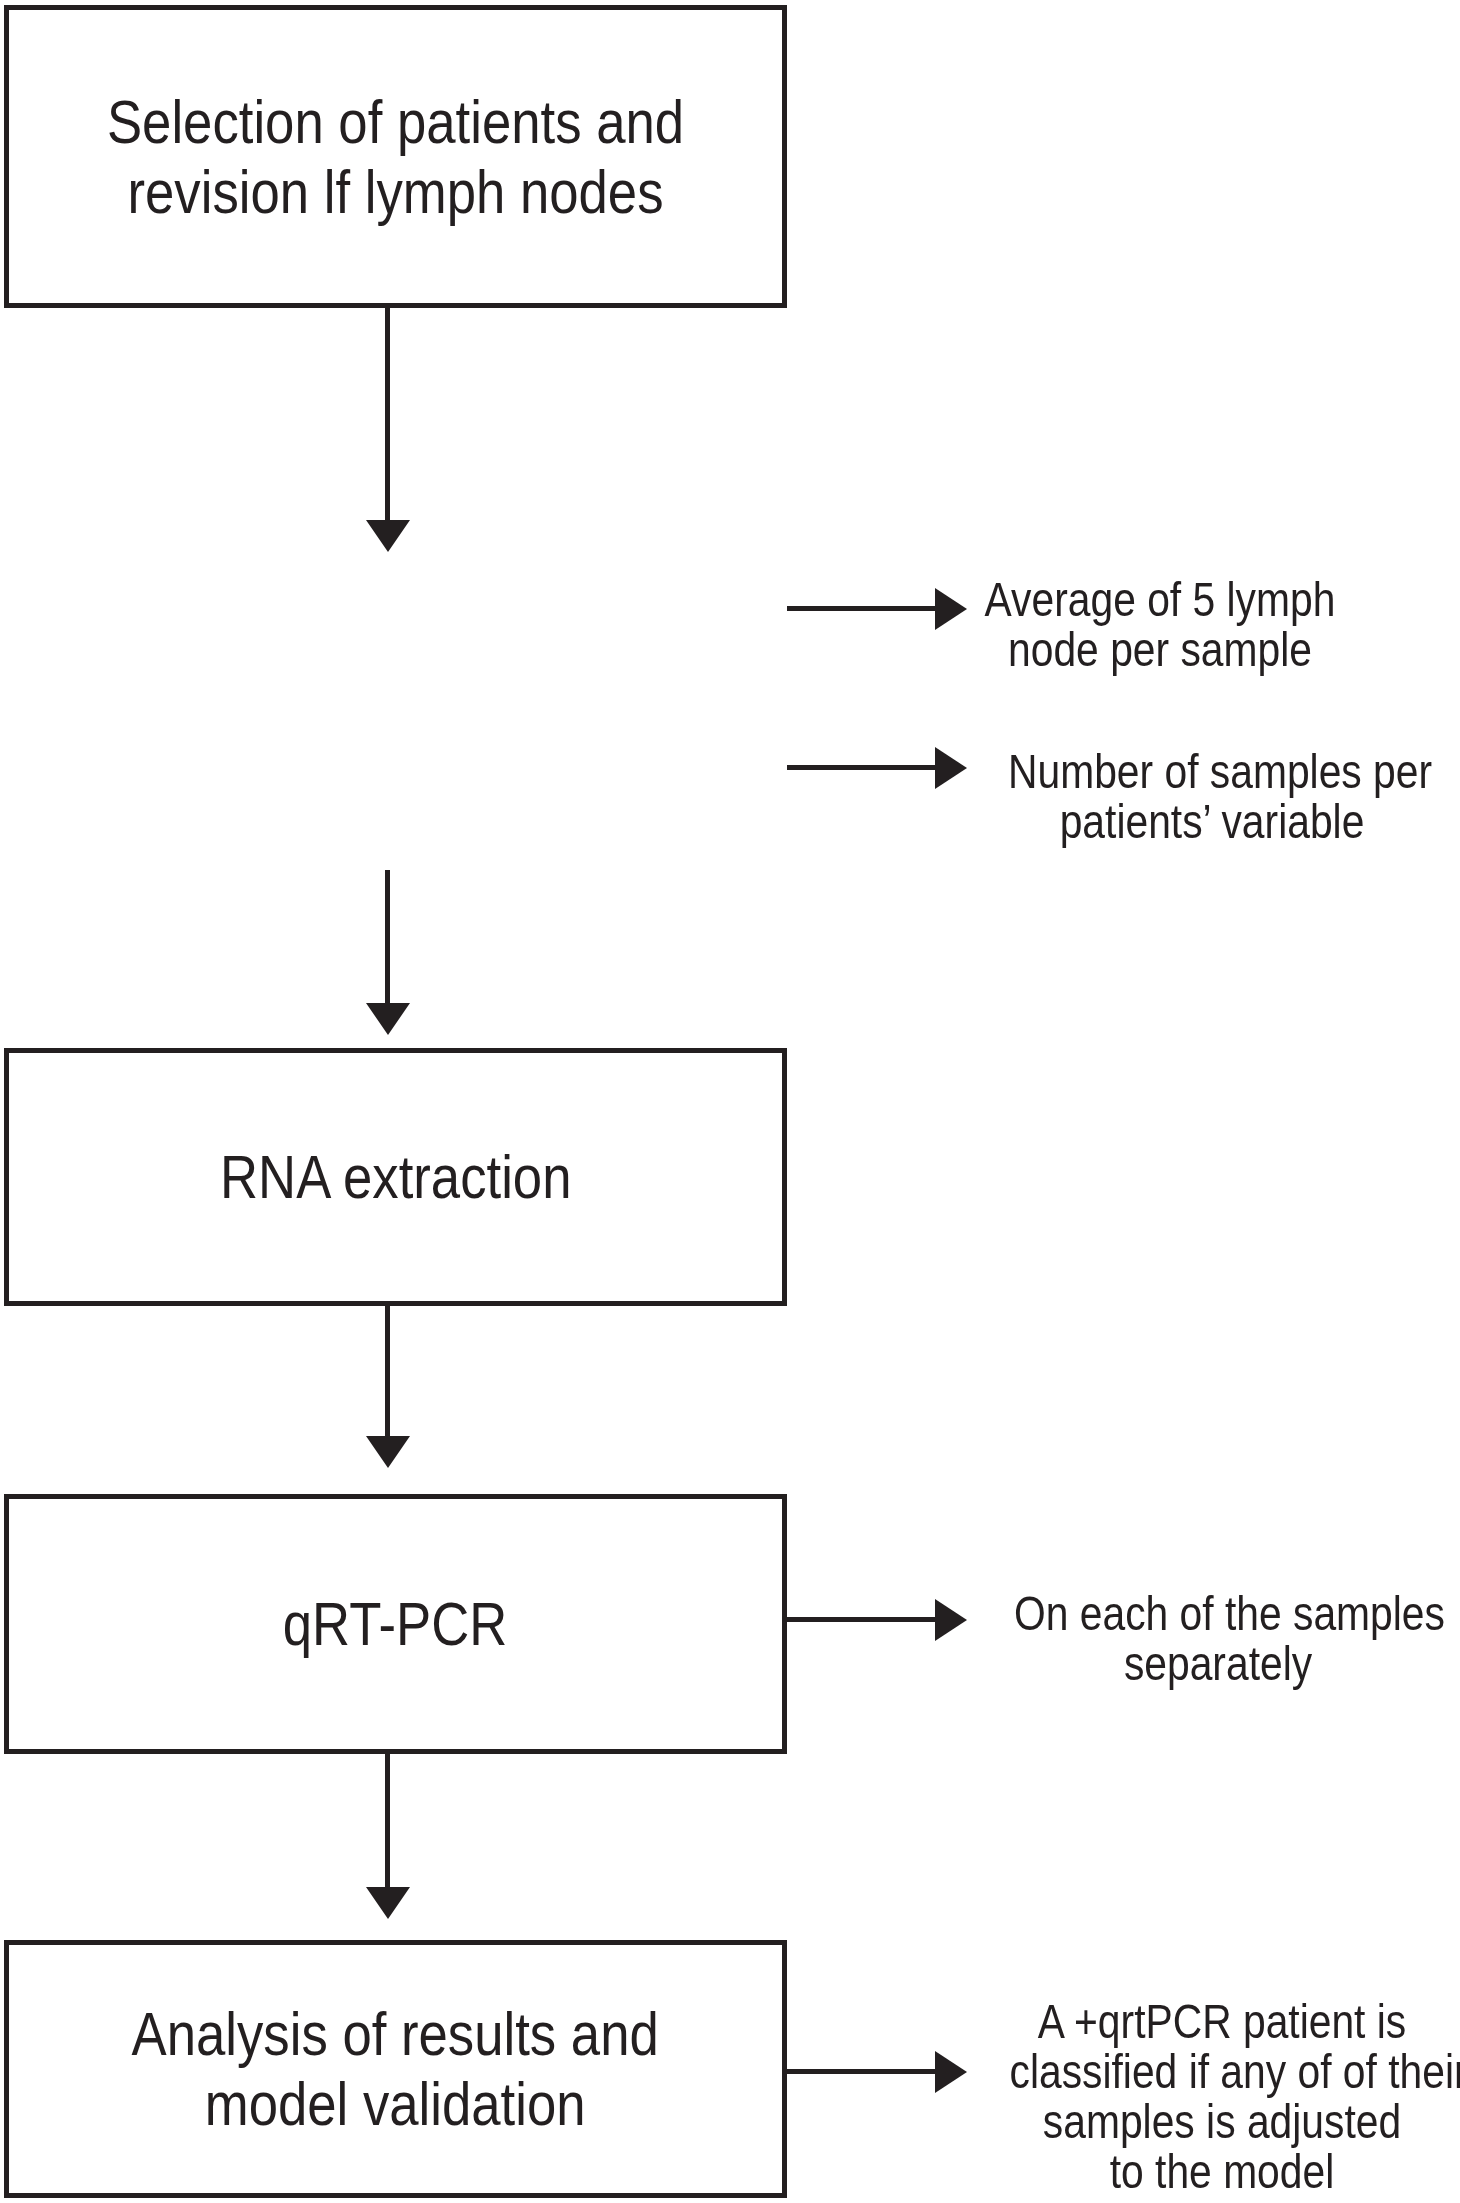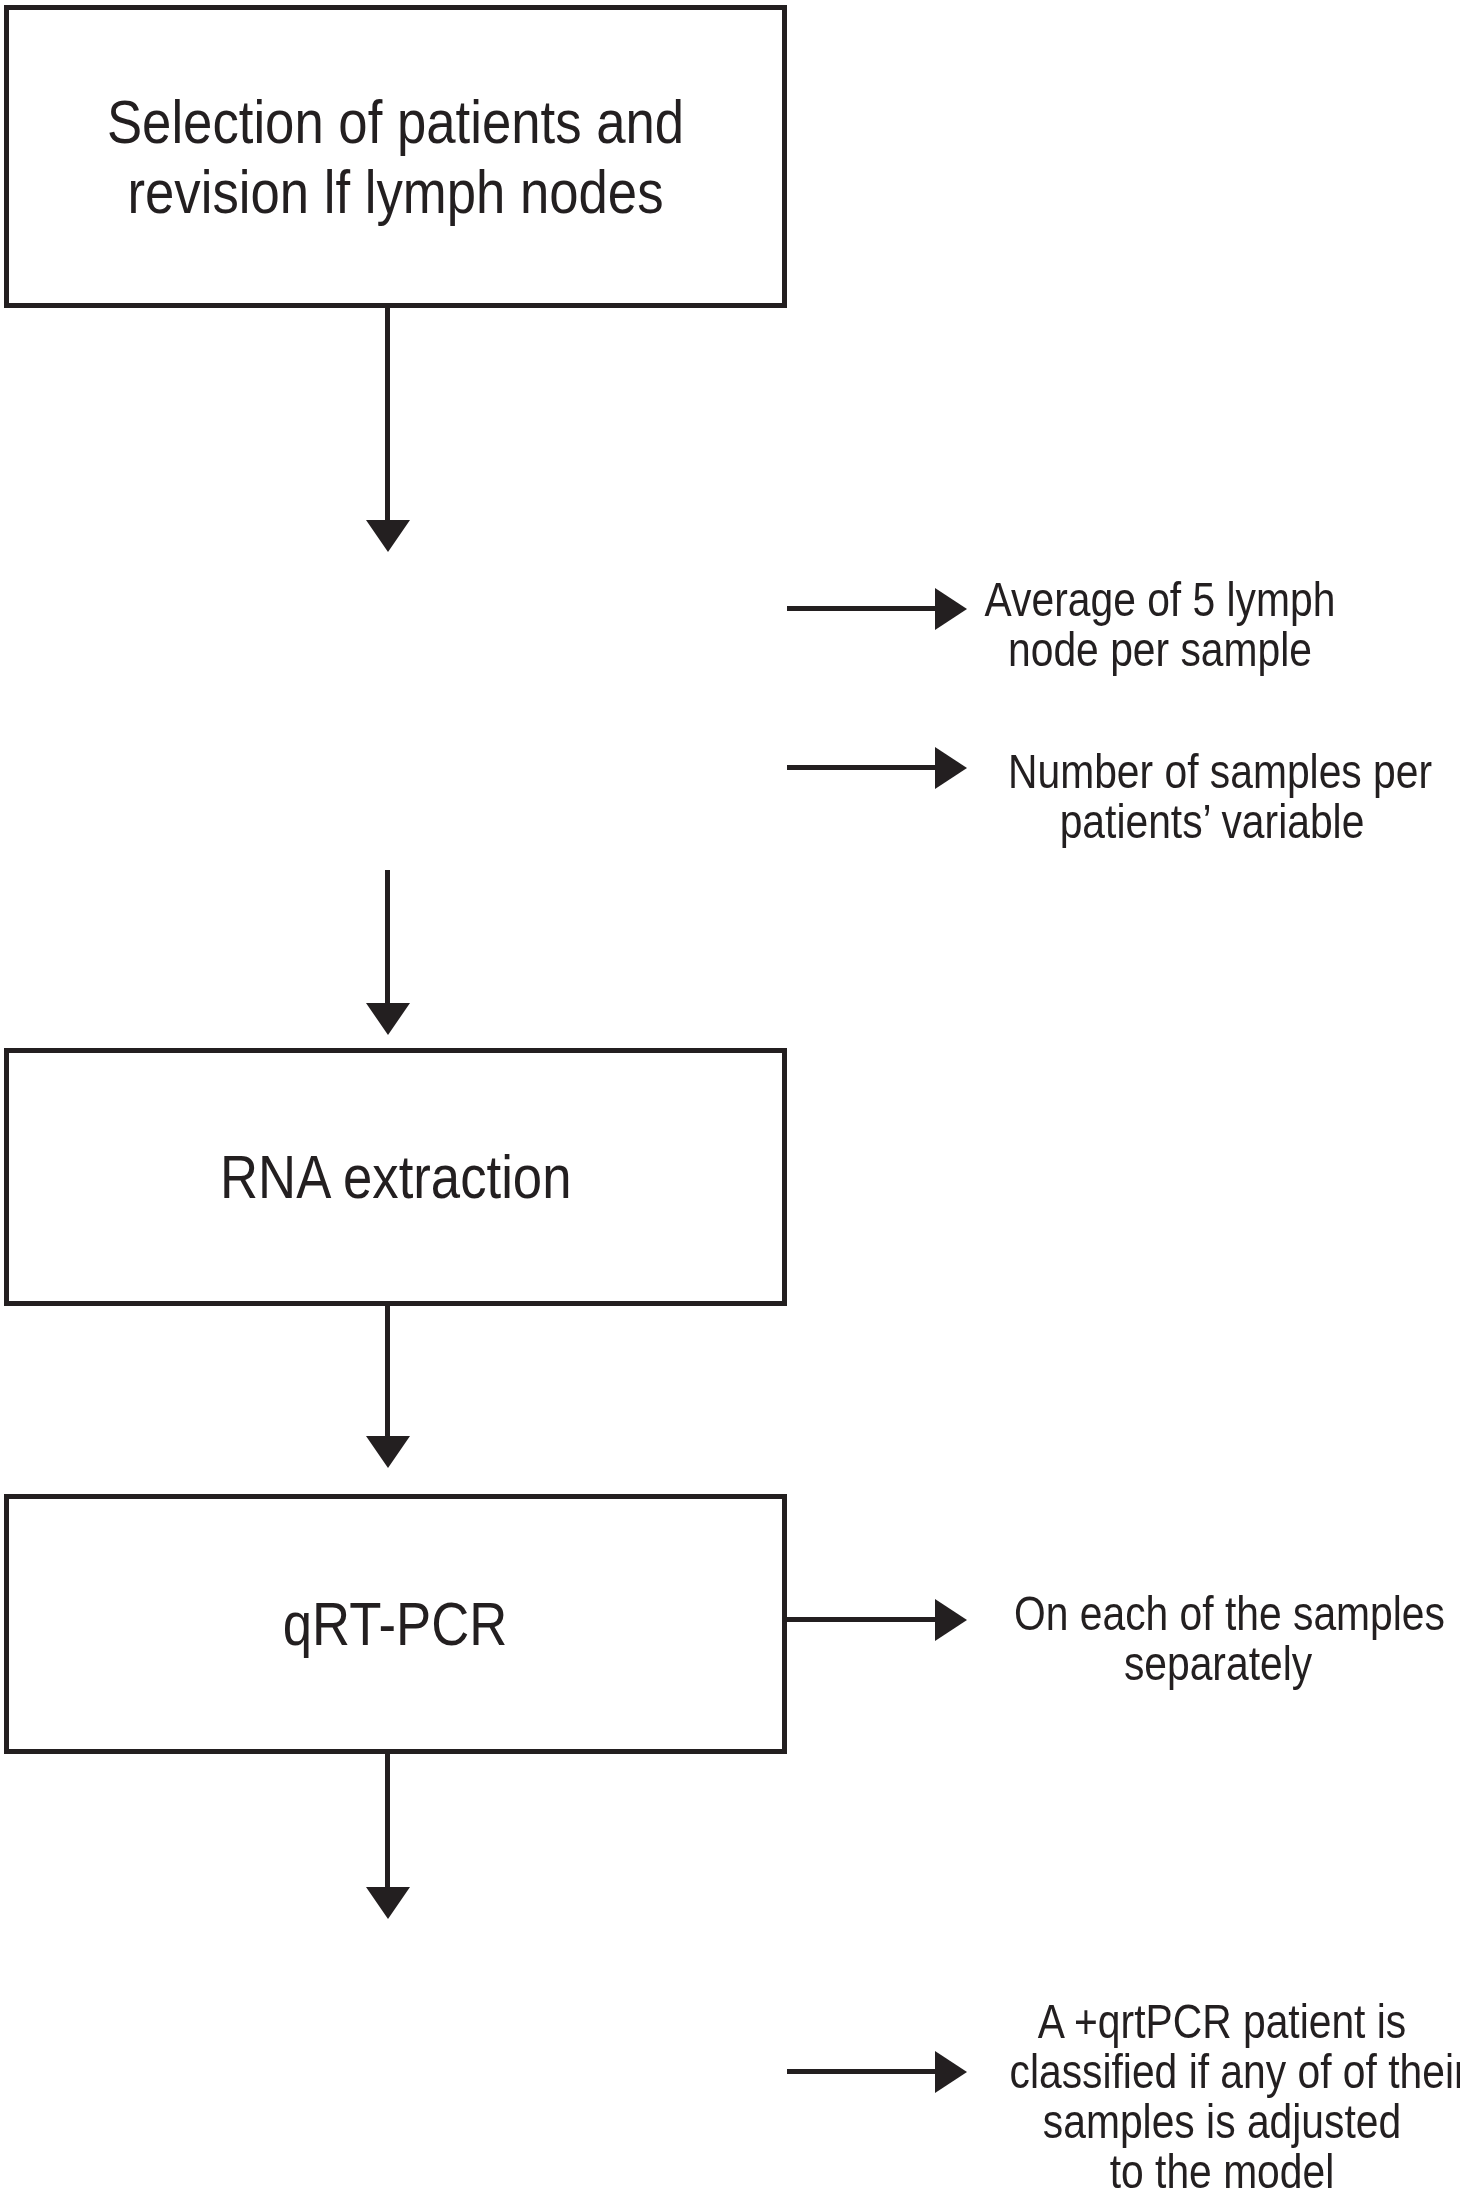--- a/index.html
+++ b/index.html
@@ -120,20 +120,26 @@
       <span>RNA extraction</span>
     </div>
   </div>
 
   <div class="box" id="box4">
     <div class="box-text">
       <span>qRT-PCR</span>
     </div>
   </div>
 
+  <div class="box" id="box5">
+    <div class="box-text">
+      <span>Analysis of results and</span>
+      <span>model validation</span>
+    </div>
+  </div>
 
   <div class="vline" id="vl1"></div>
   <div class="vhead" id="vh1"></div>
 
   <div class="vline" id="vl2"></div>
   <div class="vhead" id="vh2"></div>
 
   <div class="vline" id="vl3"></div>
   <div class="vhead" id="vh3"></div>
 

